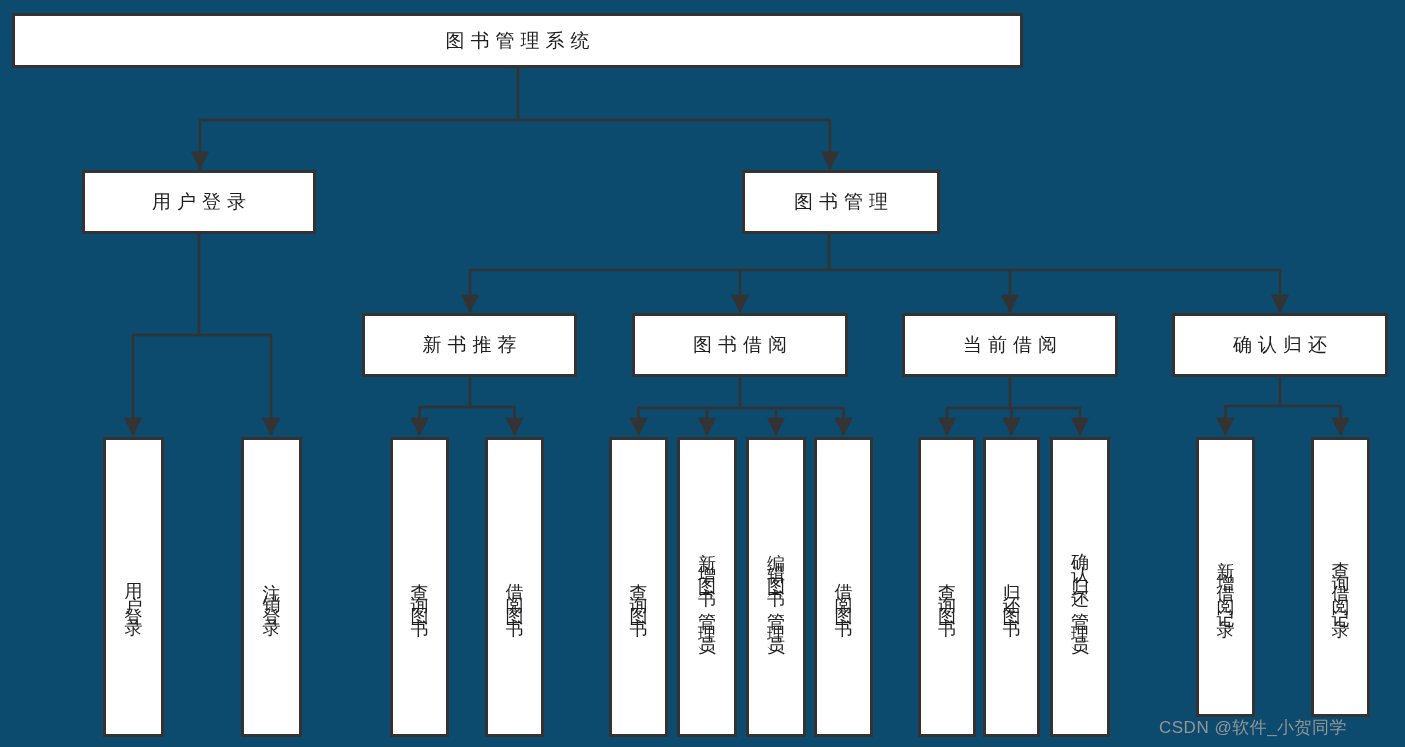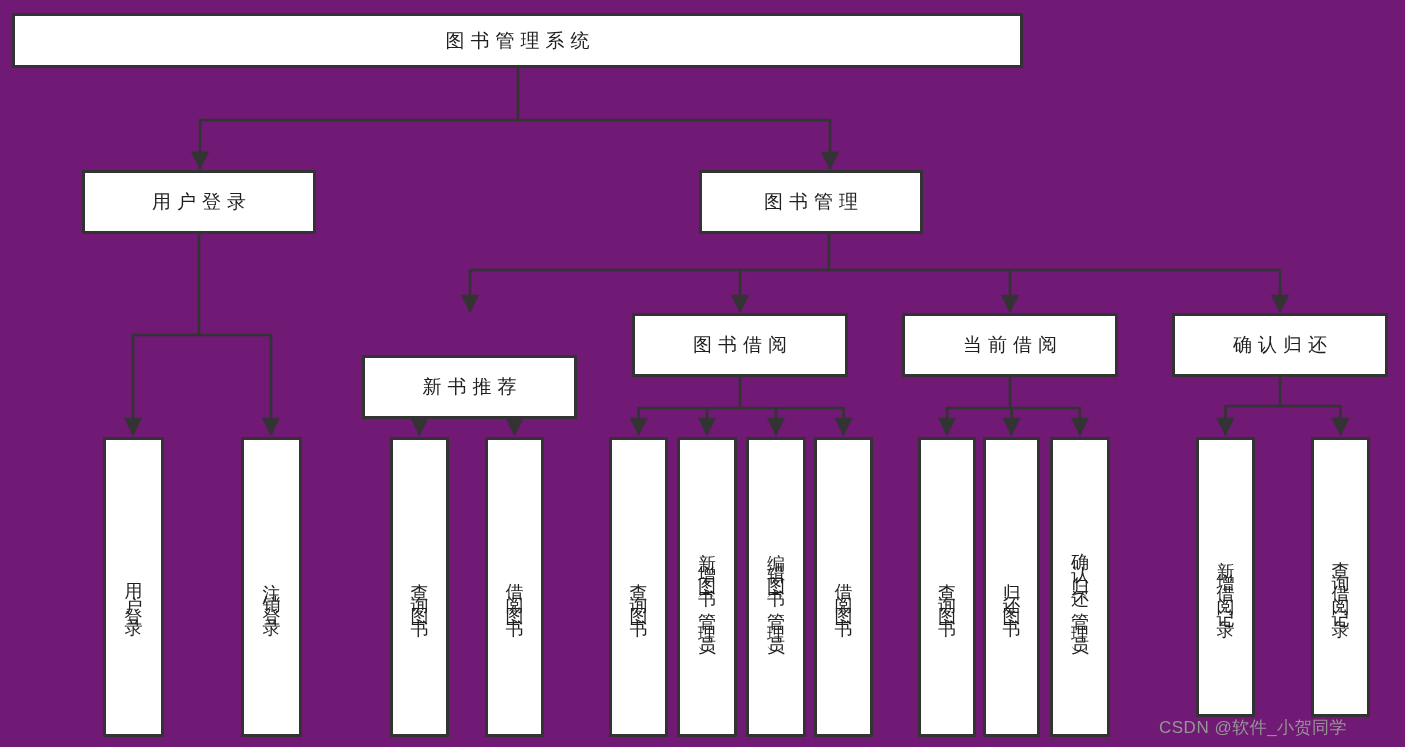--- a/index.html
+++ b/index.html
@@ -4,21 +4,21 @@
 <style>
   * { margin: 0; padding: 0; box-sizing: border-box; }
   html, body {
     background: #ffffff;
     font-family: "Liberation Sans", sans-serif;
   }
   .canvas {
     position: relative;
     width: 1405px;
     height: 747px;
-    background: #701a75;
+    background: #0c4a6e;
     overflow: hidden;
   }
   .connectors {
     position: absolute;
     left: 0; top: 0;
     width: 1405px;
     height: 747px;
   }
   .hbox {
     position: absolute;
@@ -100,23 +100,23 @@
       <line x1="1011.5" y1="407" x2="1011.5" y2="435" marker-end="url(#ah)"></line>
       <line x1="1080" y1="407" x2="1080" y2="435" marker-end="url(#ah)"></line>
       <line x1="1225.5" y1="405" x2="1225.5" y2="435" marker-end="url(#ah)"></line>
       <line x1="1340.5" y1="405" x2="1340.5" y2="435" marker-end="url(#ah)"></line>
     </g>
   </svg>
 
   <div class="hbox" style="left:12px; top:13px; width:1011px; height:55px;">图书管理系统</div>
 
   <div class="hbox" style="left:82px; top:170px; width:234px; height:64px;">用户登录</div>
-  <div class="hbox" style="left:699px; top:170px; width:224px; height:64px;">图书管理</div>
+  <div class="hbox" style="left:742px; top:170px; width:198px; height:64px;">图书管理</div>
 
-  <div class="hbox" style="left:362px; top:313px; width:215px; height:64px;margin-top:42px;">新书推荐</div>
+  <div class="hbox" style="left:362px; top:313px; width:215px; height:64px;">新书推荐</div>
   <div class="hbox" style="left:632px; top:313px; width:216px; height:64px;">图书借阅</div>
   <div class="hbox" style="left:902px; top:313px; width:216px; height:64px;">当前借阅</div>
   <div class="hbox" style="left:1172px; top:313px; width:216px; height:64px;">确认归还</div>
 
   <div class="vbox" style="left:103px; top:437px; width:61px; height:300px;">
     <span class="vlabel">用户登录</span>
   </div>
   <div class="vbox" style="left:241px; top:437px; width:61px; height:300px;">
     <span class="vlabel">注销登录</span>
   </div>

